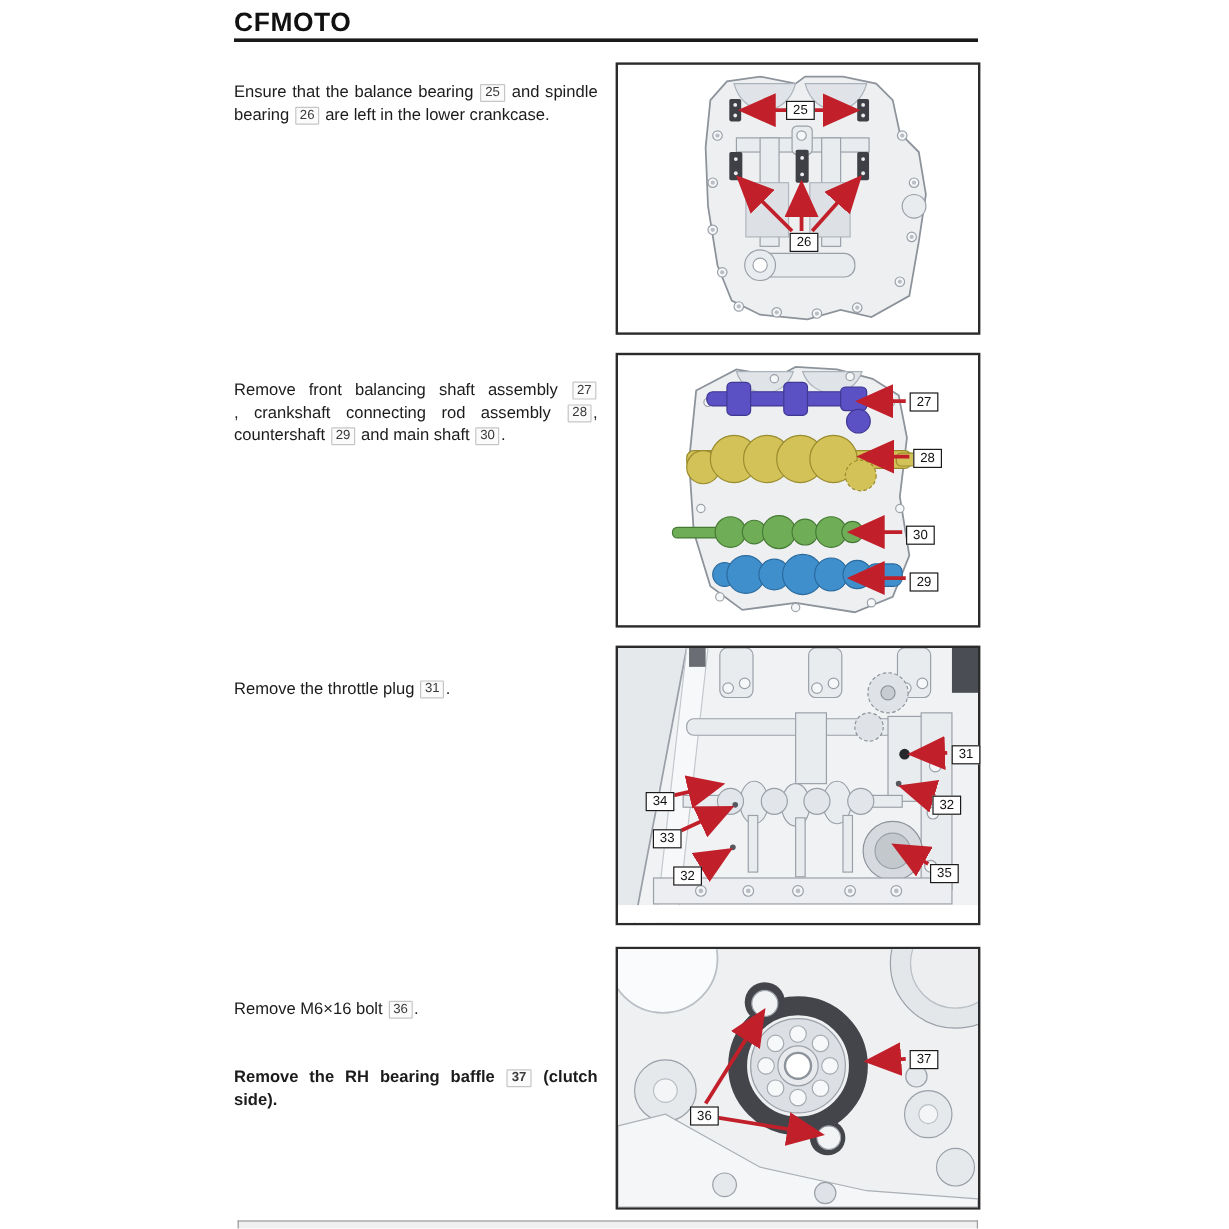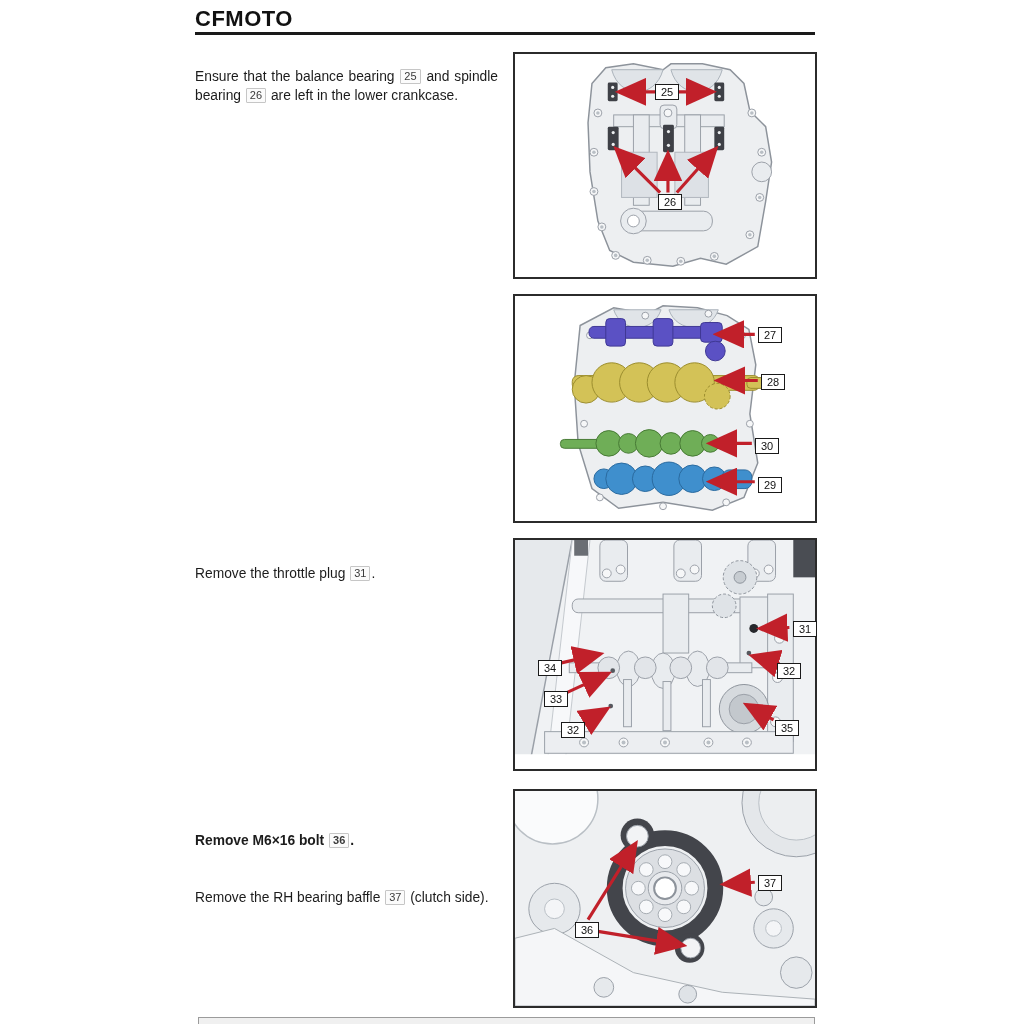--- a/index.html
+++ b/index.html
@@ -32,28 +32,29 @@
 </head>
 <body>
 
 <div class="page">
 
   <h1 class="brand">CFMOTO</h1>
   <div class="header-rule"></div>
 
   <p class="para" style="top:68px;">Ensure that the balance bearing <span class="ref-box">25</span> and spindle bearing <span class="ref-box">26</span> are left in the lower crankcase.</p>
 
+  <p class="para" style="top:316px;">Remove front balancing shaft assembly <span class="ref-box">27</span> ,&nbsp;crankshaft connecting rod assembly <span class="ref-box">28</span>, countershaft <span class="ref-box">29</span> and main shaft <span class="ref-box">30</span>.</p>
 
   <div class="para list" style="top:564px;">
     <p>Remove the throttle plug <span class="ref-box">31</span>.</p>
   </div>
 
-  <p class="para" style="top:832px;font-weight:bold;">Remove M6×16 bolt <span class="ref-box">36</span>.</p>
-
-  <p class="para" style="top:889px;">Remove the RH bearing baffle <span class="ref-box">37</span> (clutch side).</p>
+  <p class="para" style="top:832px;">Remove M6×16 bolt <span class="ref-box">36</span>.</p>
+
+  <p class="para" style="top:889px;font-weight:bold;">Remove the RH bearing baffle <span class="ref-box">37</span> (clutch side).</p>
 
   <figure class="fig" style="top:52px;height:227px;">
     <svg viewBox="0 0 304 227" preserveAspectRatio="none">
       <defs>
         <marker id="ah1" markerWidth="10" markerHeight="9" refX="8.5" refY="4.5" orient="auto">
           <polygon points="0,0 10,4.5 0,9" fill="#c1202a"></polygon>
         </marker>
       </defs>
       <g>
         <path d="M78,30 L92,14 L120,10 L150,16 L158,10 L190,10 L218,16 L232,30 L238,58 L254,74 L260,110 L254,150 L246,196 L214,214 L188,208 L160,216 L120,212 L96,200 L84,170 L76,120 L74,70 Z" fill="#edeff1" stroke="#8d939b" stroke-width="1.5"></path>

